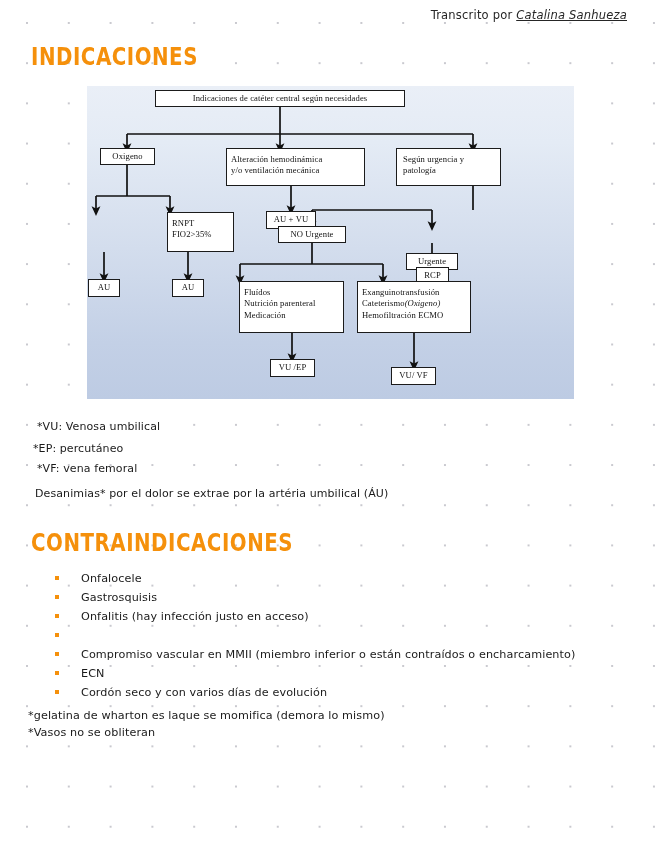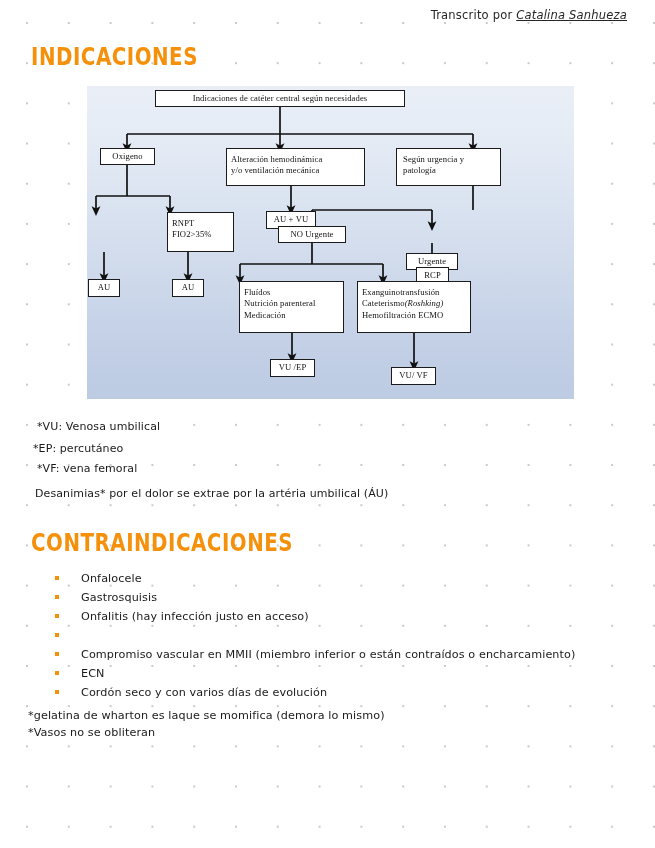--- a/index.html
+++ b/index.html
@@ -239,21 +239,21 @@
     <span class="ln">VU</span>
   </div>
 
   <div class="node" style="left:152px; top:195px; width:105px; height:52px; padding-top:5px;">
     <span class="ln">Fluídos</span>
     <span class="ln">Nutrición parenteral</span>
     <span class="ln">Medicación</span>
   </div>
   <div class="node" style="left:270px; top:195px; width:114px; height:52px; padding-top:5px;">
     <span class="ln">Exanguinotransfusión</span>
-    <span class="ln"><span>Cateterismo</span><span class="ital">(Roshking)</span></span>
+    <span class="ln"><span>Cateterismo</span><span class="ital">(Oxigeno)</span></span>
     <span class="ln">Hemofiltración ECMO</span>
   </div>
   <div class="node center" style="left:183px; top:273px; width:45px; height:18px;">
     <span class="ln">VU /EP</span>
   </div>
   <div class="node center" style="left:304px; top:281px; width:45px; height:18px;">
     <span class="ln">VU/ VF</span>
   </div>
 </div>
 

